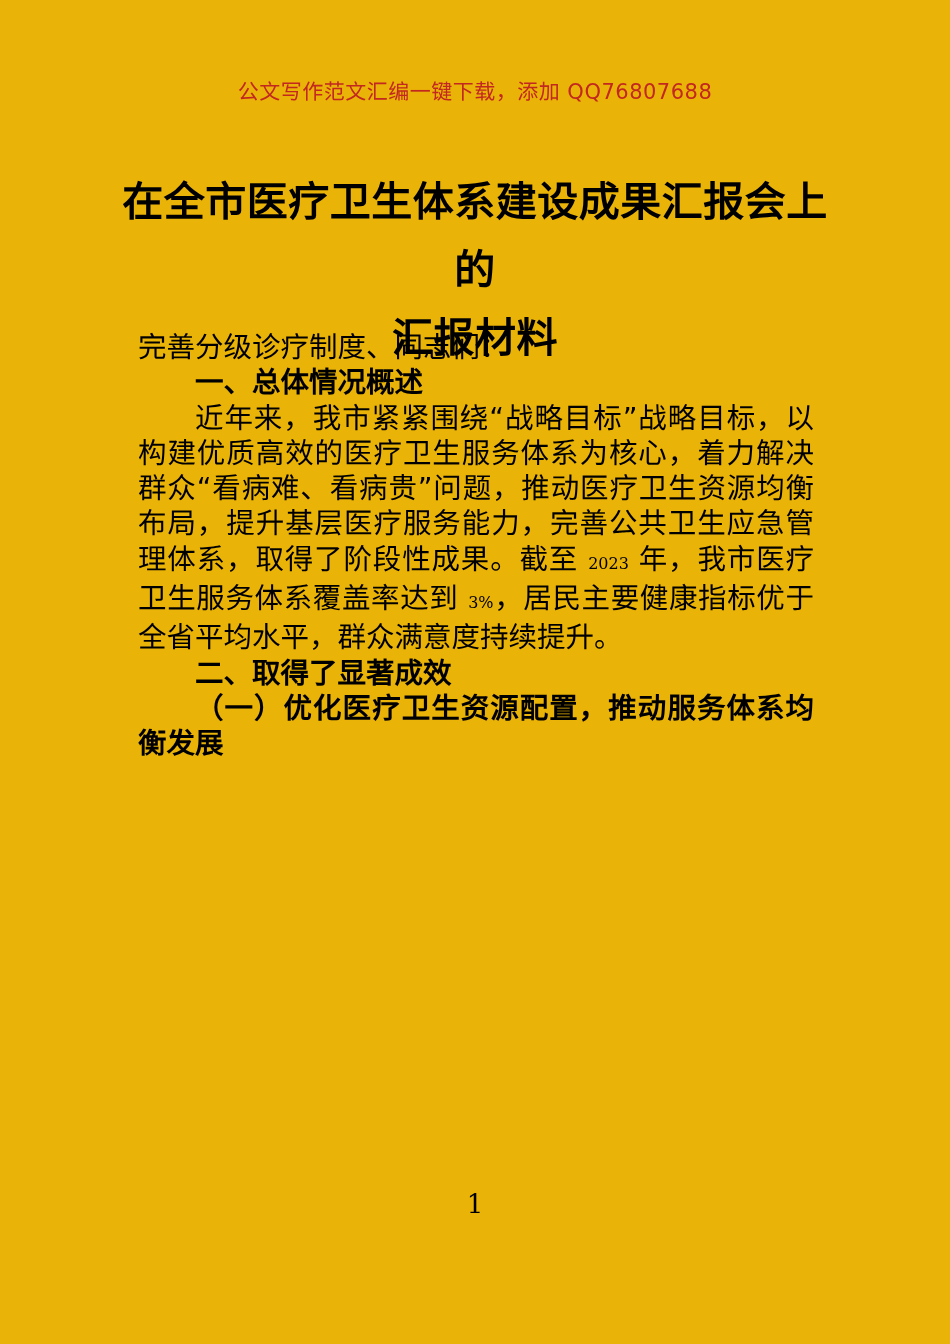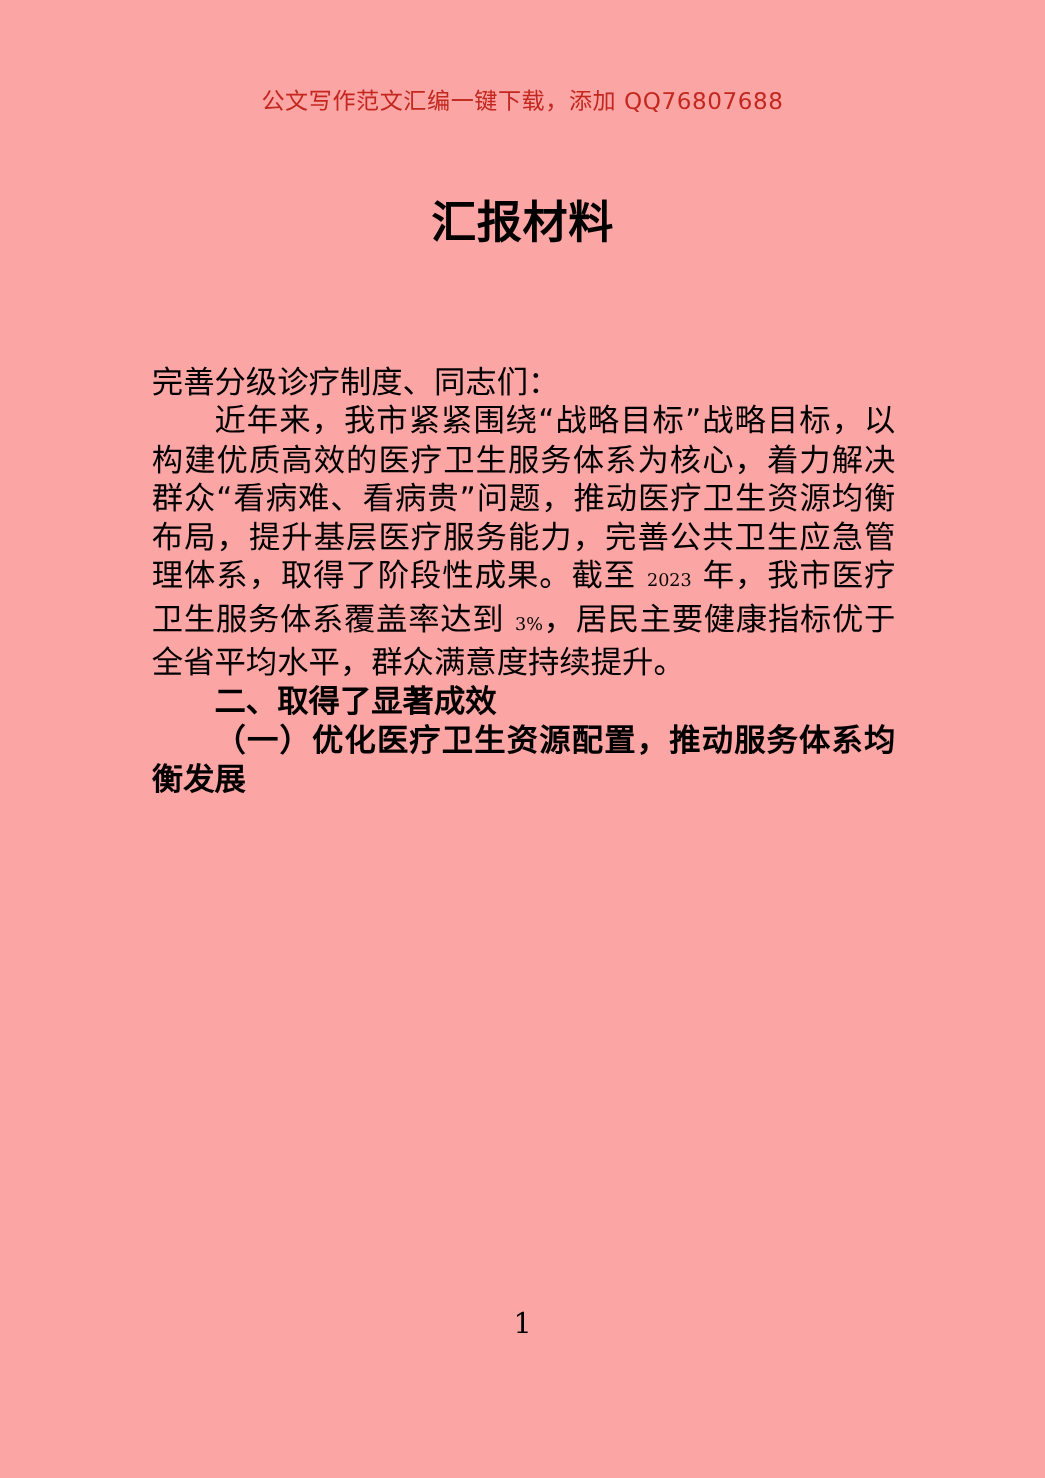--- a/index.html
+++ b/index.html
@@ -7,21 +7,21 @@
     margin: 0;
     padding: 0;
     background: #ffffff;
   }
 
   .page {
     position: relative;
     width: 950px;
     height: 1344px;
     margin: 0 auto;
-    background: #fca5a5;
+    background: #eab308;
     box-sizing: border-box;
     overflow: hidden;
     font-family: "DejaVu Sans", "Liberation Sans", sans-serif;
     color: #000000;
     -webkit-font-smoothing: antialiased;
   }
 
   
   .promo-header {
     position: absolute;
@@ -106,29 +106,31 @@
   }
 </style>
 </head>
 <body>
 
 <div class="page">
 
   <div class="promo-header">公文写作范文汇编一键下载，添加 QQ76807688</div>
 
   <div class="doc-title">
+    <div>在全市医疗卫生体系建设成果汇报会上的</div>
     <div>汇报材料</div>
   </div>
 
   <div class="body-block">
 
     <p class="para no-indent">完善分级诊疗制度、同志们：</p>
 
 
 
+    <p class="para heading">一、总体情况概述</p>
 
     <p class="para"><span>近年来，我市紧紧围绕“战略目标”战略目标，以构建优质高效的医疗卫生服务体系为核心，着力解决群众“看病难、看病贵”问题，推动医疗卫生资源均衡布局，提升基层医疗服务能力，完善公共卫生应急管理体系，取得了阶段性成果。截至 </span><span class="num">2023</span><span> 年，我市医疗卫生服务体系覆盖率达到 </span><span class="num">3%</span><span>，居民主要健康指标优于全省平均水平，群众满意度持续提升。</span></p>
 
     <p class="para heading">二、取得了显著成效</p>
 
     <p class="para heading">（一）优化医疗卫生资源配置，推动服务体系均衡发展</p>
 
 
   </div>
 

